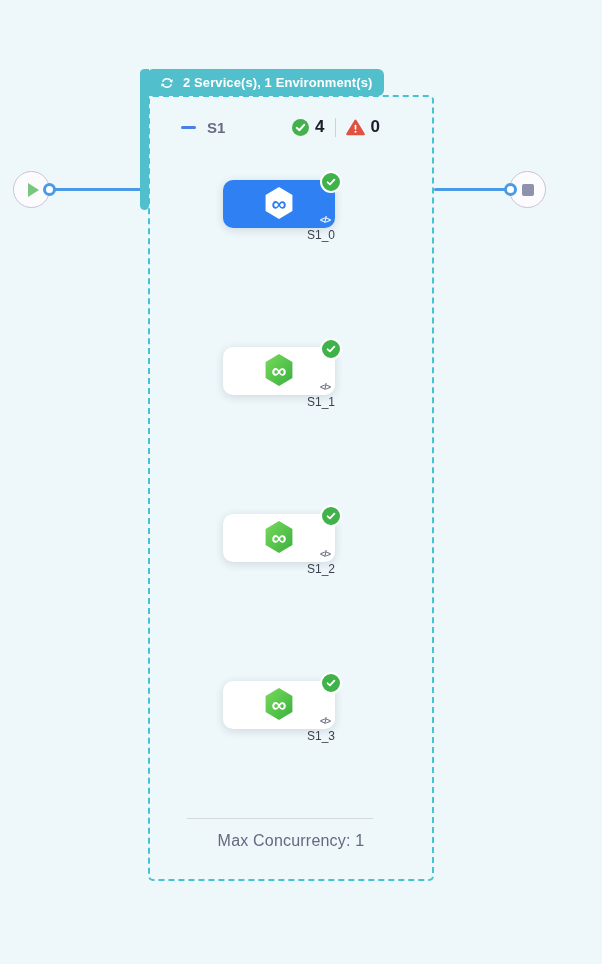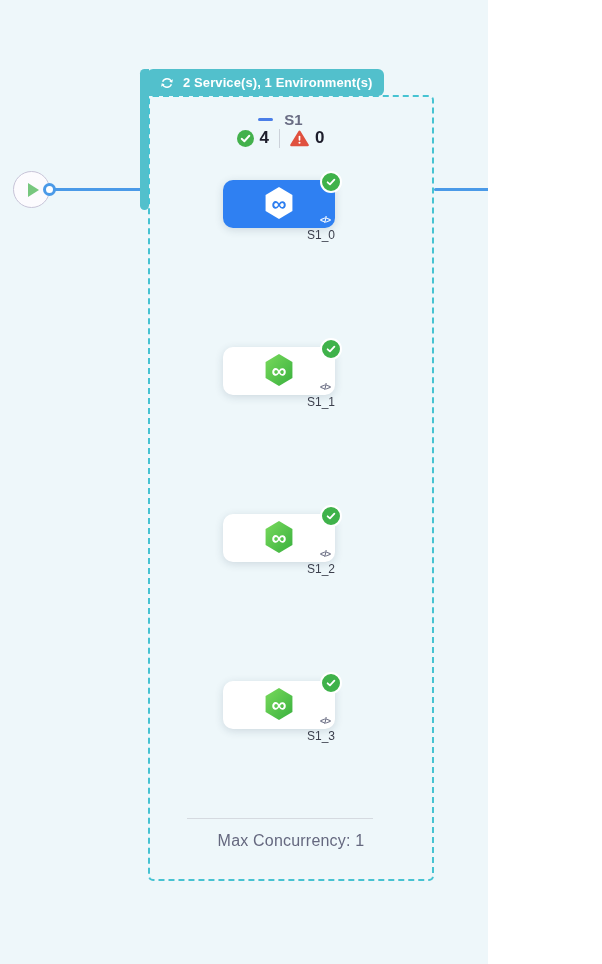--- a/index.html
+++ b/index.html
@@ -1,17 +1,17 @@
 <!DOCTYPE html>
 <html><head>
 <meta charset="utf-8">
 <style>
   html,body{margin:0;padding:0;}
   .canvas{
-    position:relative;width:488px;height:964px;overflow:hidden;
+    position:relative;width:602px;height:964px;overflow:hidden;
     background:#eef7fa;
     font-family:"Liberation Sans", sans-serif;
   }
   
   .tab-bar{
     position:absolute;left:140px;top:69px;width:9px;height:141px;
     background:#52c0cc;border-radius:5px 0 5px 5px;z-index:2;
   }
   .hdr-badge{
     position:absolute;left:147px;top:69px;height:27px;z-index:4;
@@ -23,21 +23,21 @@
   .hdr-badge svg{flex:0 0 auto;}
   
   .stage-box{
     position:absolute;left:148px;top:95px;width:286px;height:786px;
     border:2px dashed #46c3d2;border-radius:5px;box-sizing:border-box;z-index:3;
   }
   
   .stage-row{
     position:absolute;left:148px;top:111px;width:286px;height:32px;z-index:4;
     box-sizing:border-box;padding:0 54px 0 33px;
-    display:flex;justify-content:space-between;align-items:center;flex-direction:column;
+    display:flex;justify-content:space-between;align-items:center;
   }
   .sg-left{display:flex;align-items:center;gap:11px;}
   .minus{width:15px;height:3px;background:#4a7ee8;border-radius:2px;cursor:pointer;}
   .stage-name{font-size:15px;color:#696c83;font-weight:bold;}
   .sg-right{display:flex;align-items:center;gap:6px;}
   .count{font-size:17px;font-weight:bold;color:#1d1d2b;}
   .vdiv{width:1px;height:19px;background:#ccd2da;margin:0 4px;}
   
   .edge{position:absolute;top:188px;height:3px;background:#4a9ae8;border-radius:2px;z-index:1;}
   .edge-left{left:48px;width:100px;}

